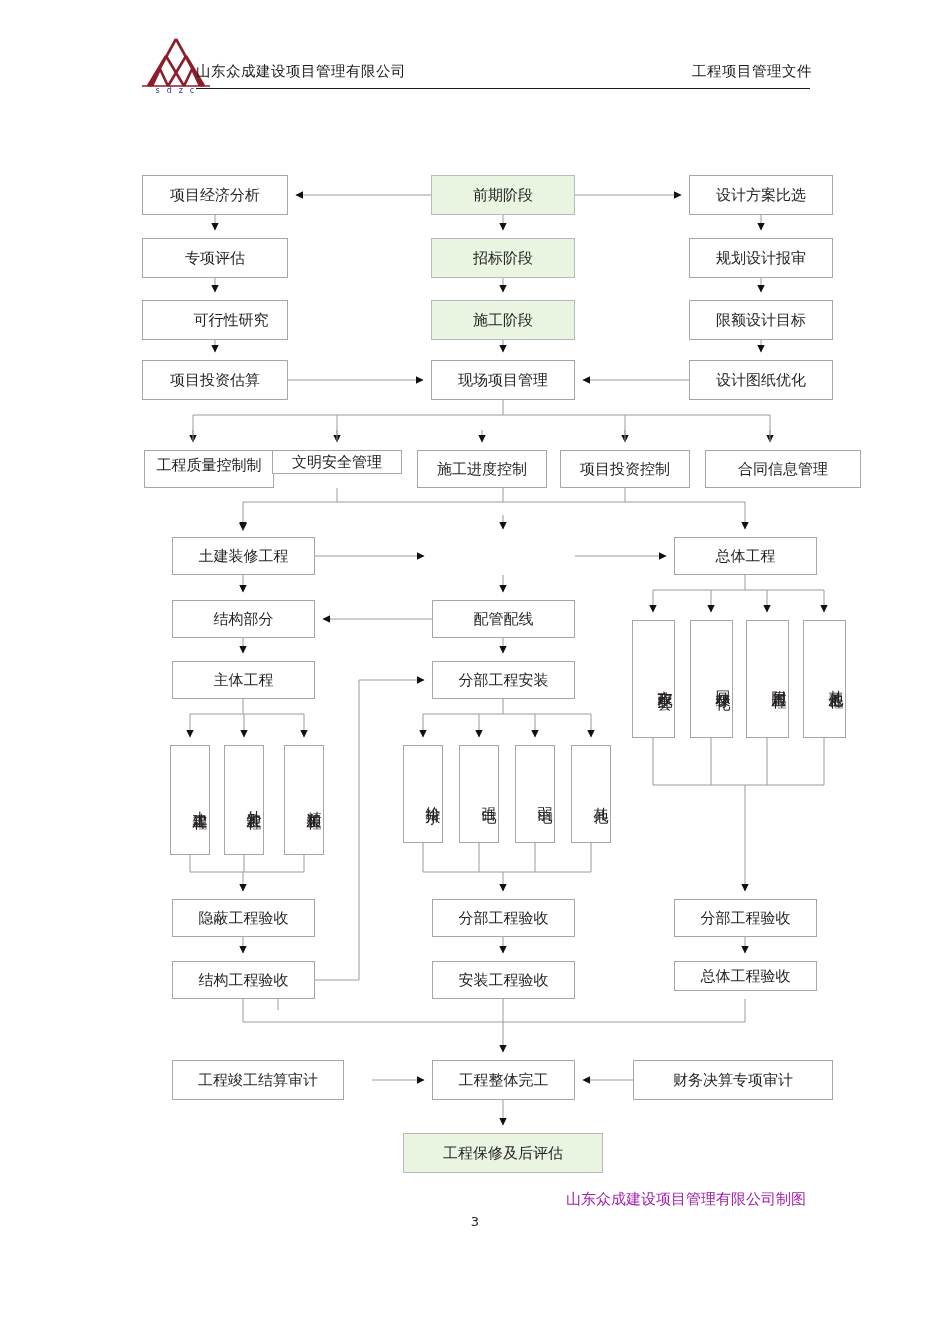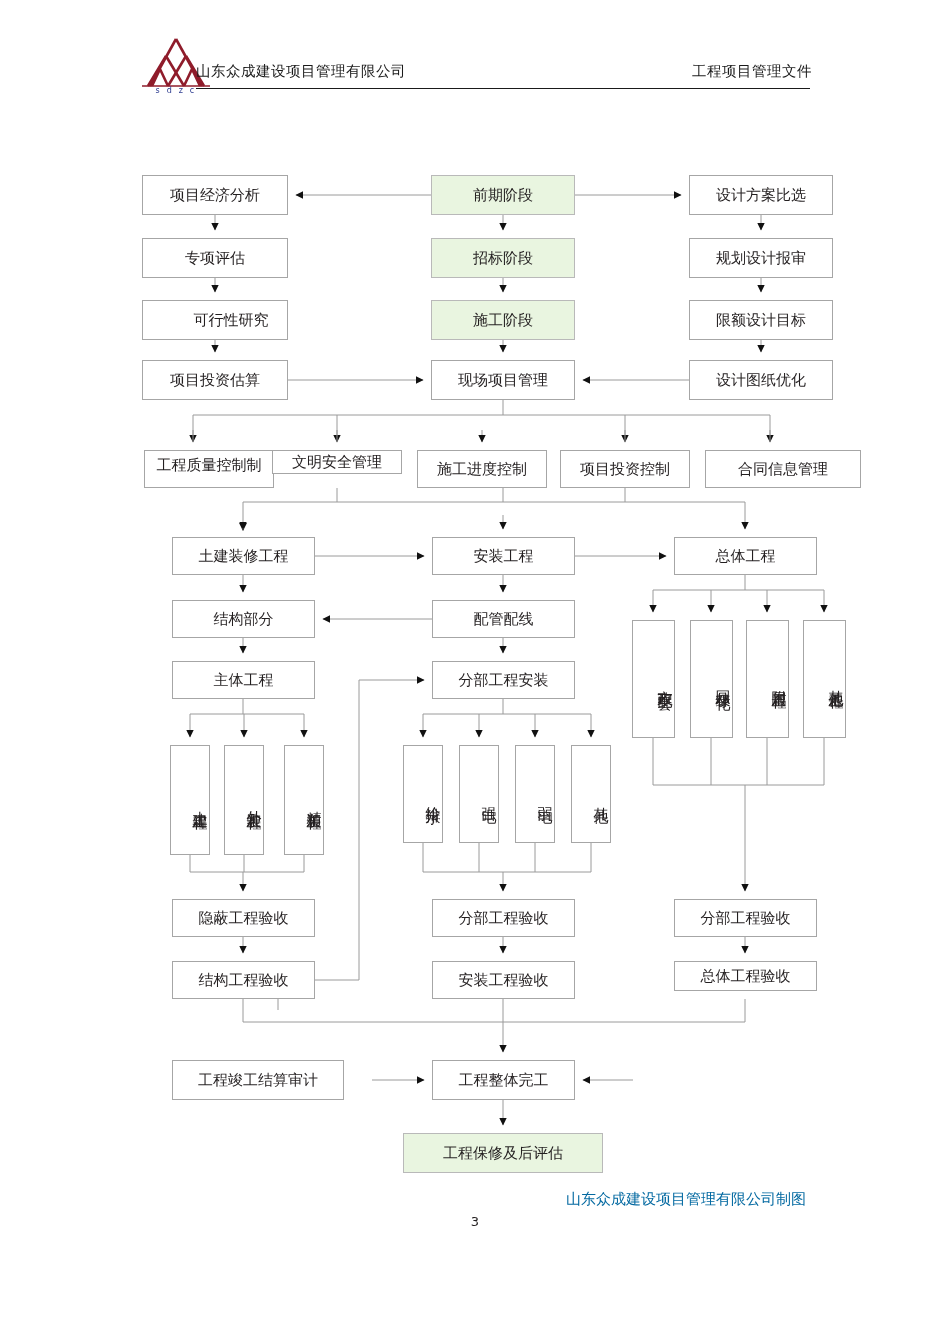--- a/index.html
+++ b/index.html
@@ -21,21 +21,21 @@
   .node{position:absolute;box-sizing:border-box;border:1px solid #a6a6a6;
         background:#fff;display:flex;align-items:center;justify-content:center;
         font-size:15px;line-height:1.22;text-align:center;color:#231f20;}
   .node.green{background:#e9f5e0;border-color:#b9b9b9;}
   .node.vert{writing-mode:vertical-rl;text-orientation:upright;
              align-items:flex-start;justify-content:center;padding-top:5px;
              letter-spacing:2px;font-size:15px;}
   .node.wrap{display:block;padding-top:5px;}
 
   
-  .credit{position:absolute;left:566px;top:1190px;font-size:15px;color:#0369a1;white-space:nowrap;}
+  .credit{position:absolute;left:566px;top:1190px;font-size:15px;color:#a21caf;white-space:nowrap;}
   .pageno{position:absolute;left:0;top:1214px;width:950px;text-align:center;
           font-size:13px;color:#231f20;}
 </style>
 </head>
 <body>
 
 <div class="page">
 
   <div class="header">
     <svg class="logo" viewBox="0 0 72 58">
@@ -181,21 +181,20 @@
     <div class="node" style="left:431px;top:360px;width:144px;height:40px;">现场项目管理</div>
     <div class="node" style="left:689px;top:360px;width:144px;height:40px;">设计图纸优化</div>
 
     <div class="node wrap" style="left:128px;top:450px;width:130px;height:38px;margin-left:16px;">工程质量控制制</div>
     <div class="node" style="left:272px;top:450px;width:130px;height:24px;">文明安全管理</div>
     <div class="node" style="left:417px;top:450px;width:130px;height:38px;">施工进度控制</div>
     <div class="node" style="left:560px;top:450px;width:130px;height:38px;">项目投资控制</div>
     <div class="node" style="left:705px;top:450px;width:156px;height:38px;">合同信息管理</div>
 
     <div class="node" style="left:172px;top:537px;width:143px;height:38px;">土建装修工程</div>
-    <div class="node" style="left:432px;top:537px;width:143px;height:38px;">安装工程</div>
     <div class="node" style="left:674px;top:537px;width:143px;height:38px;">总体工程</div>
 
     <div class="node" style="left:172px;top:600px;width:143px;height:38px;">结构部分</div>
     <div class="node" style="left:432px;top:600px;width:143px;height:38px;">配管配线</div>
 
     <div class="node" style="left:172px;top:661px;width:143px;height:38px;">主体工程</div>
     <div class="node" style="left:432px;top:661px;width:143px;height:38px;">分部工程安装</div>
 
     <div class="node vert" style="left:170px;top:745px;width:40px;height:110px;">土建工程</div>
     <div class="node vert" style="left:224px;top:745px;width:40px;height:110px;">外装工程</div>
@@ -213,20 +212,21 @@
 
     <div class="node" style="left:172px;top:899px;width:143px;height:38px;">隐蔽工程验收</div>
     <div class="node" style="left:172px;top:961px;width:143px;height:38px;">结构工程验收</div>
     <div class="node" style="left:432px;top:899px;width:143px;height:38px;">分部工程验收</div>
     <div class="node" style="left:432px;top:961px;width:143px;height:38px;">安装工程验收</div>
     <div class="node" style="left:674px;top:899px;width:143px;height:38px;">分部工程验收</div>
     <div class="node" style="left:674px;top:961px;width:143px;height:30px;">总体工程验收</div>
 
     <div class="node" style="left:172px;top:1060px;width:172px;height:40px;">工程竣工结算审计</div>
     <div class="node" style="left:432px;top:1060px;width:143px;height:40px;">工程整体完工</div>
+    <div class="node" style="left:633px;top:1060px;width:200px;height:40px;">财务决算专项审计</div>
     <div class="node green" style="left:403px;top:1133px;width:200px;height:40px;">工程保修及后评估</div>
 
   </div>
 
   <div class="credit">山东众成建设项目管理有限公司制图</div>
   <div class="pageno">3</div>
 
 </div>
 
 </body></html>

